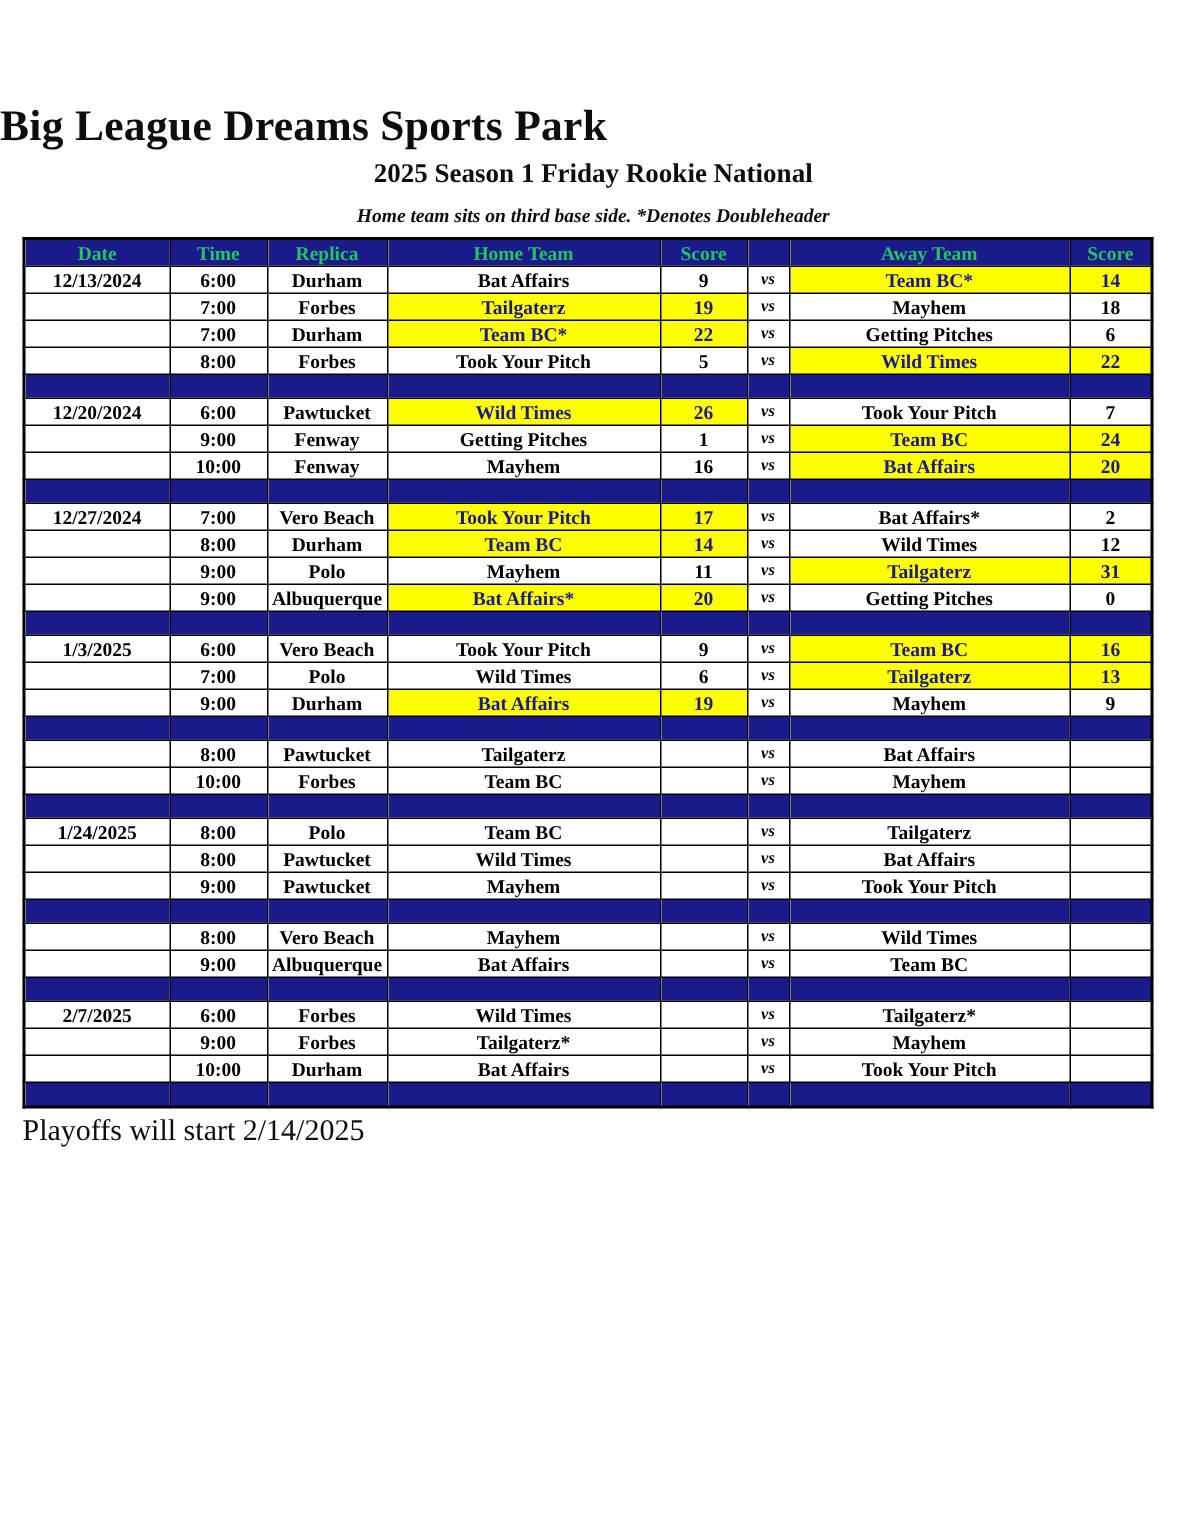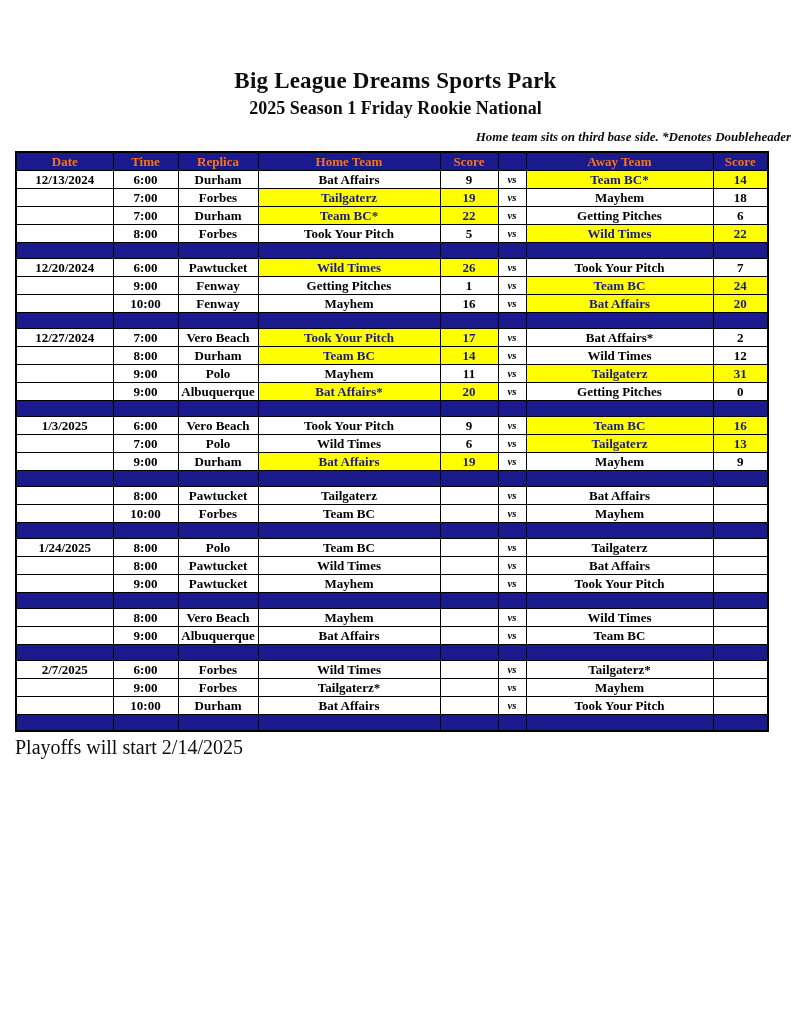--- a/index.html
+++ b/index.html
@@ -9,29 +9,29 @@
   }
   html,body{margin:0;padding:0;background:#fff;}
   body{
     width:791px;height:1024px;
     font-family:"Liberation Serif", serif;
     color:#000;
     position:relative;
   }
   .sheet{padding-top:68px;}
   .title{
-    text-align:center;font-weight:bold;font-size:23px;line-height:1.15;
+    text-align:left;font-weight:bold;font-size:29px;line-height:1.15;
     margin:0;color:#0d0d0d;letter-spacing:.2px;
   }
   .subtitle{
     text-align:center;font-weight:bold;font-size:18px;line-height:1.2;
     margin:4px 8px 0;color:#0d0d0d;
   }
   .note{
-    text-align:right;font-weight:bold;font-style:italic;font-size:13px;
+    text-align:center;font-weight:bold;font-style:italic;font-size:13px;
     margin:9px 0 6px;color:#0d0d0d;
   }
   table.schedule{
     border-collapse:collapse;
     table-layout:fixed;
     width:752px;
     margin-left:15px;
     border:2px solid #000;
   }
   .schedule th,.schedule td{
@@ -40,21 +40,21 @@
     height:17px;
     line-height:17px;
     text-align:center;
     font-weight:bold;
     font-size:13px;
     white-space:nowrap;
     overflow:hidden;
   }
   .schedule th{
     background:var(--navy);
-    color:#f97316;
+    color:#22c55e;
     height:17px;
     font-size:13px;
     margin-top:34px;
   }
   .schedule td.win{
     background:var(--highlight);
     color:var(--hl-text);
   }
   .schedule td.vs{
     font-style:italic;

